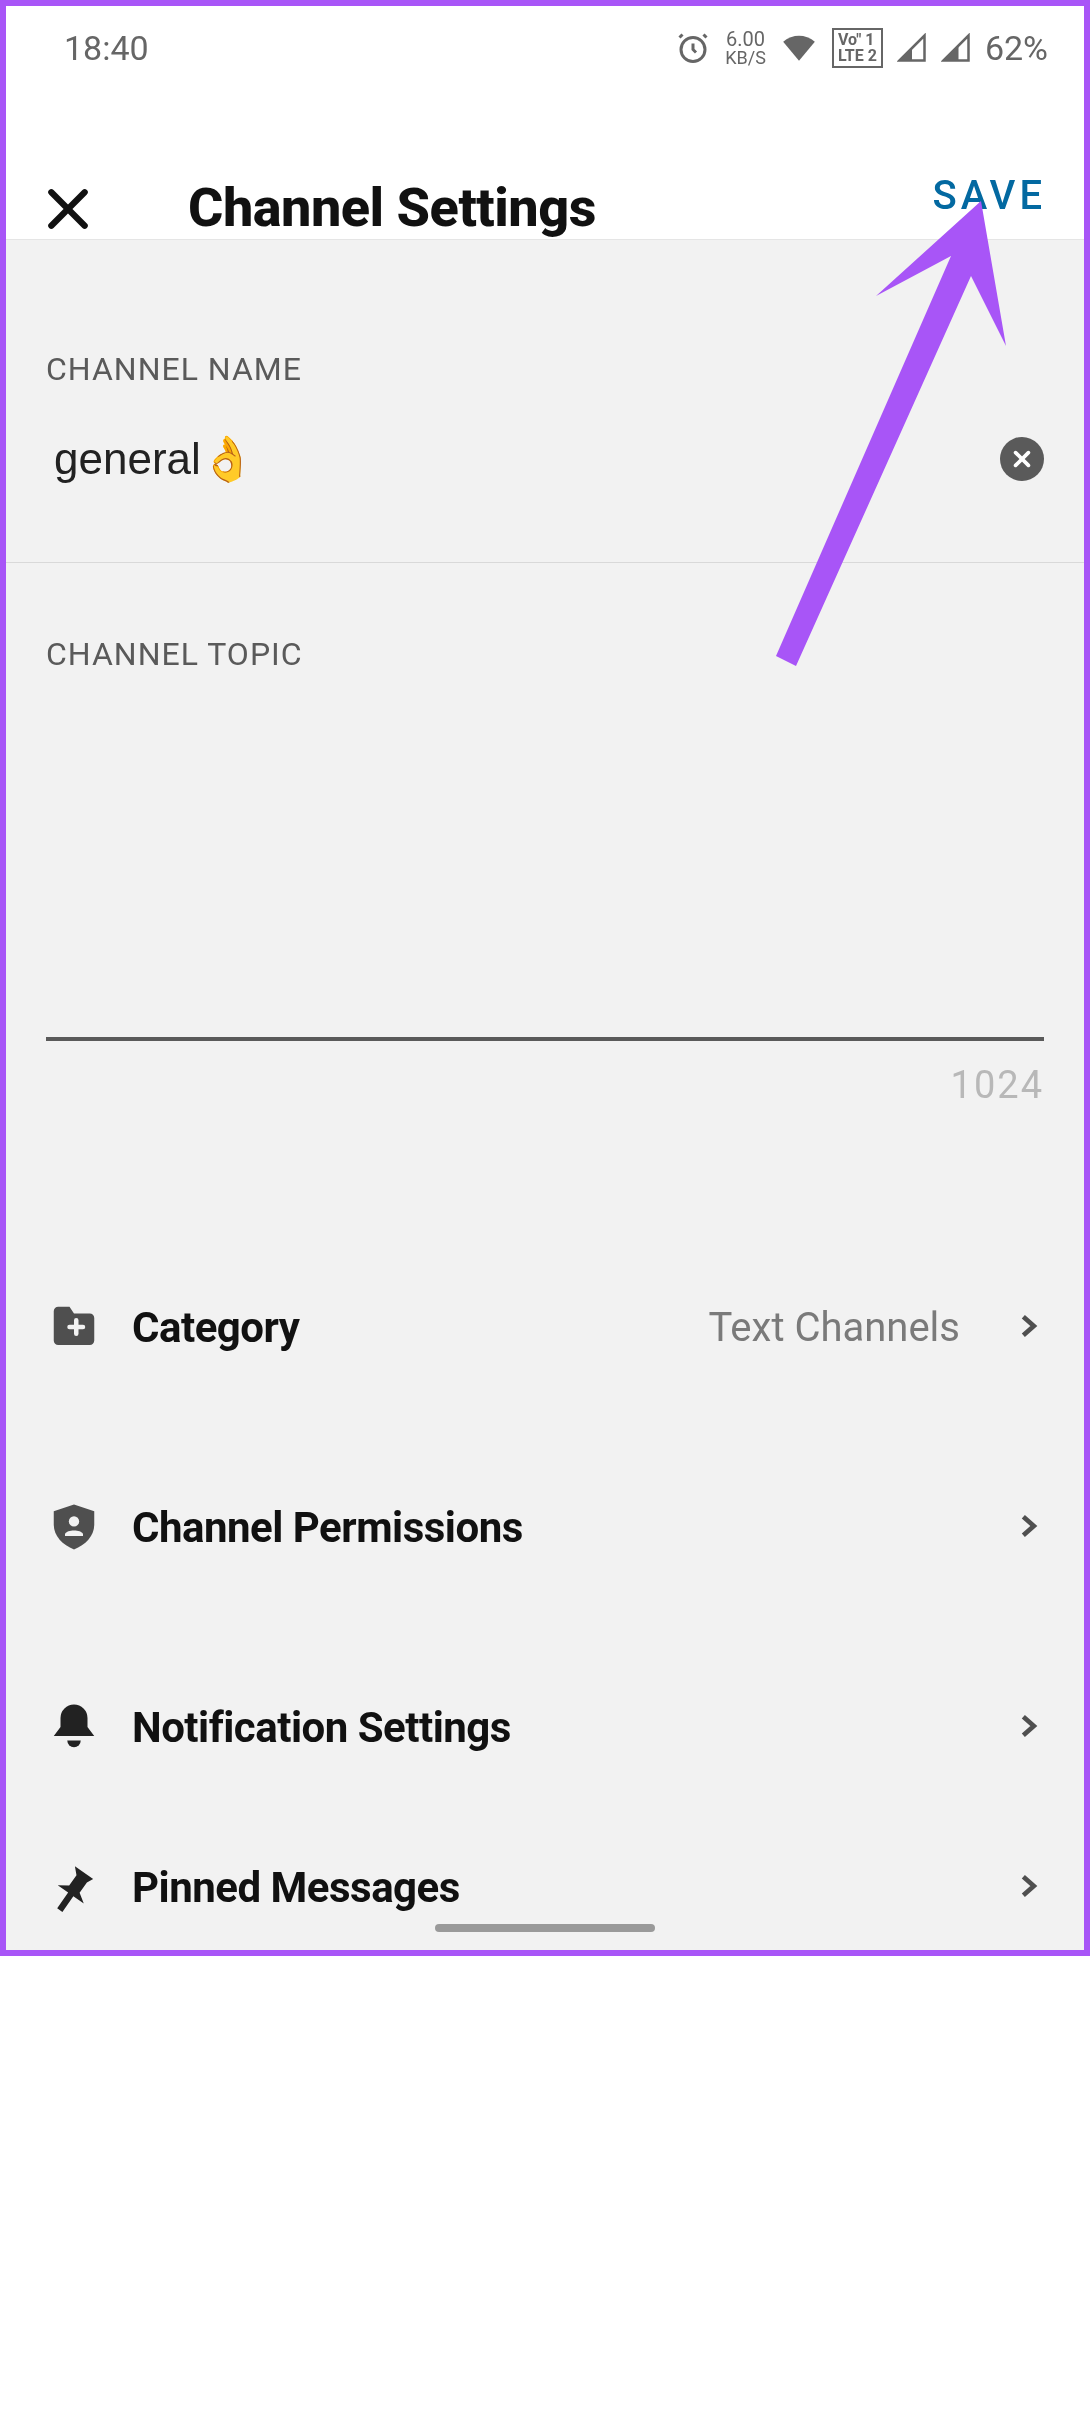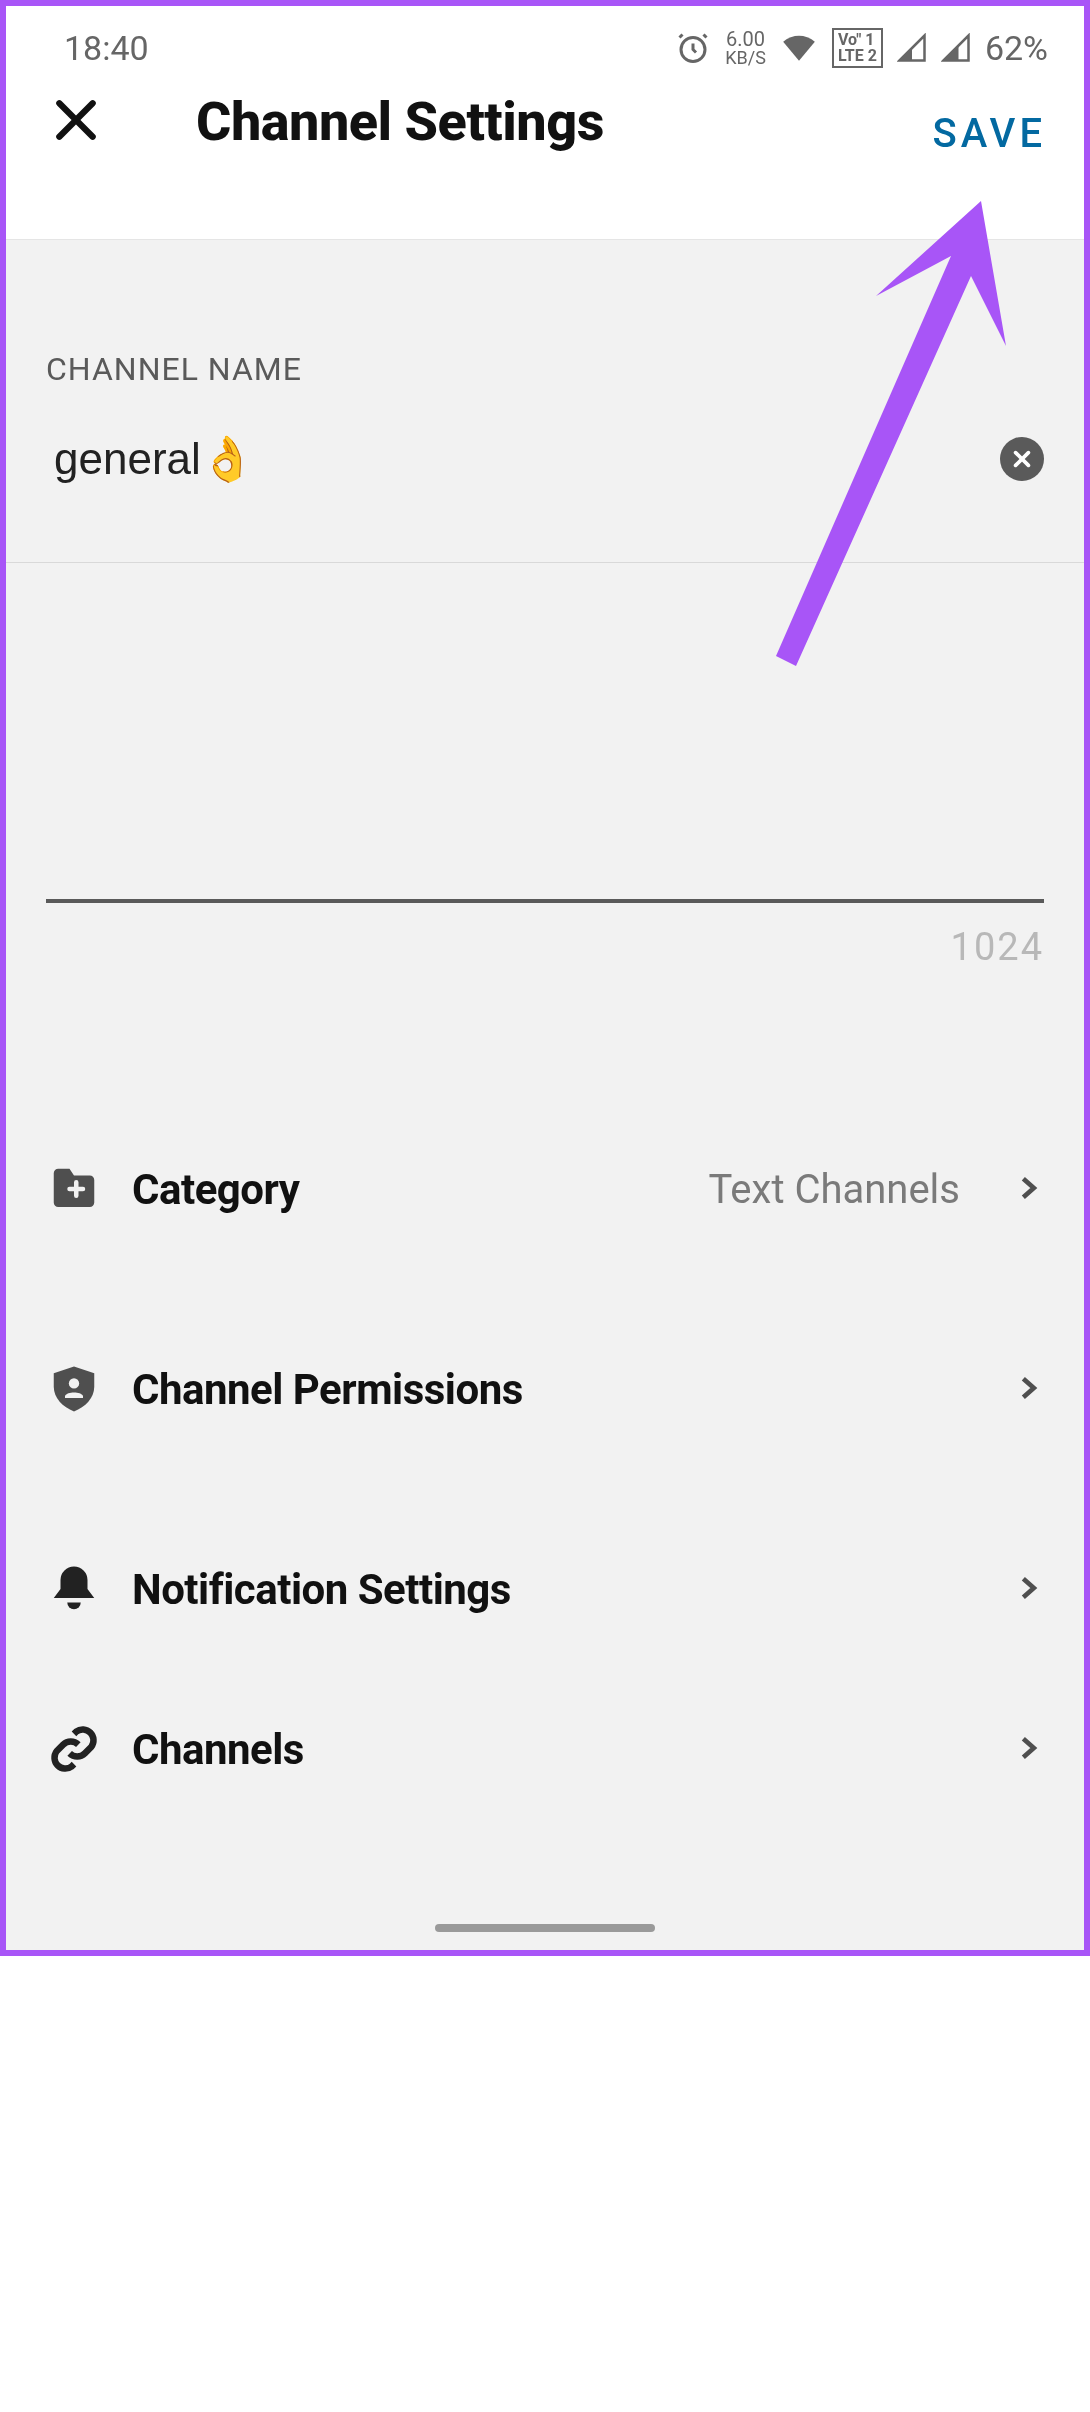--- a/index.html
+++ b/index.html
@@ -19,22 +19,22 @@
     color: #666;
     font-size: 34px;
   }
   .statusbar .right { display: flex; align-items: center; gap: 14px; }
   .statusbar .kbs { font-size: 18px; line-height: 1; text-align: center; }
   .statusbar .kbs .top { font-size: 20px; }
   .statusbar .lte { border: 2px solid #666; font-size: 16px; padding: 2px 4px; line-height: 1; font-weight: 700; }
   .header {
     background: #fff;
     height: 150px;
-    display: flex; align-items: flex-start;
-    padding: 0 28px 0 40px;
+    display: flex; align-items: flex-end;
+    padding: 0 28px 0 32px;
     border-bottom: 1px solid #e5e5e5;
   }
   .header .close { width: 60px; height: 60px; display:flex; align-items:center; justify-content:center; }
   .header .title { flex: 0 0 auto; margin-left: 90px; font-size: 54px; font-weight: 800; color: #111; letter-spacing: -0.5px; }
   .header .spacer { flex: 1 1 auto; }
   .header .save { font-size: 40px; font-weight: 500; letter-spacing: 4px; color: #0369a1; padding: 20px 10px; }
   .content { background: #f2f2f2; }
   .section-label {
     font-size: 32px; color: #5a5a5a; letter-spacing: 1px;
     padding: 110px 40px 28px 40px;
@@ -152,20 +152,21 @@
     <div class="name-input-wrap">
       <input class="name-input" value="general👌" style="">
       <div class="clear-btn">
         <svg width="22" height="22" viewBox="0 0 24 24" stroke="#fff" stroke-width="4" stroke-linecap="round">
             <path d="M5 5l14 14M19 5 5 19"></path>
           </svg>
       </div>
     </div>
     <div class="divider"></div>
 
+    <div class="section-label" style="padding-top:72px">CHANNEL TOPIC</div>
     <div class="topic-box">
       <textarea class="topic-textarea" style=""></textarea>
     </div>
     <div class="counter">1024</div>
 
     <div class="list">
 
       <div class="row">
         <div class="icon">
           <svg width="54" height="54" viewBox="0 0 24 24" fill="#4f4f4f">
@@ -209,20 +210,34 @@
         </div>
         <div class="label">Notification Settings</div>
         <div class="grow"></div>
         <div class="chev">
           <svg width="28" height="28" viewBox="0 0 24 24" fill="none" stroke="#4f4f4f" stroke-width="4">
               <path d="m8 4 9 8-9 8"></path>
             </svg>
         </div>
       </div>
 
+      <div class="row">
+        <div class="icon">
+          <svg width="54" height="54" viewBox="0 0 24 24" fill="#222">
+              <path d="m14 3 7 7-3 1-4 4 1 5-4-4-6 6-2-2 6-6-4-4 5 1 4-4 0-4z" transform="rotate(-10 12 12)"></path>
+            </svg>
+        </div>
+        <div class="label">Pinned Messages</div>
+        <div class="grow"></div>
+        <div class="chev">
+          <svg width="28" height="28" viewBox="0 0 24 24" fill="none" stroke="#4f4f4f" stroke-width="4">
+              <path d="m8 4 9 8-9 8"></path>
+            </svg>
+        </div>
+      </div>
 
       <div class="row">
         <div class="icon">
           <svg width="52" height="52" viewBox="0 0 24 24" fill="none" stroke="#222" stroke-width="3">
               <path d="M10 14a5 5 0 0 0 7 0l3-3a5 5 0 0 0-7-7l-1 1"></path>
               <path d="M14 10a5 5 0 0 0-7 0l-3 3a5 5 0 0 0 7 7l1-1"></path>
             </svg>
         </div>
         <div class="label">Channels</div>
         <div class="grow"></div>

